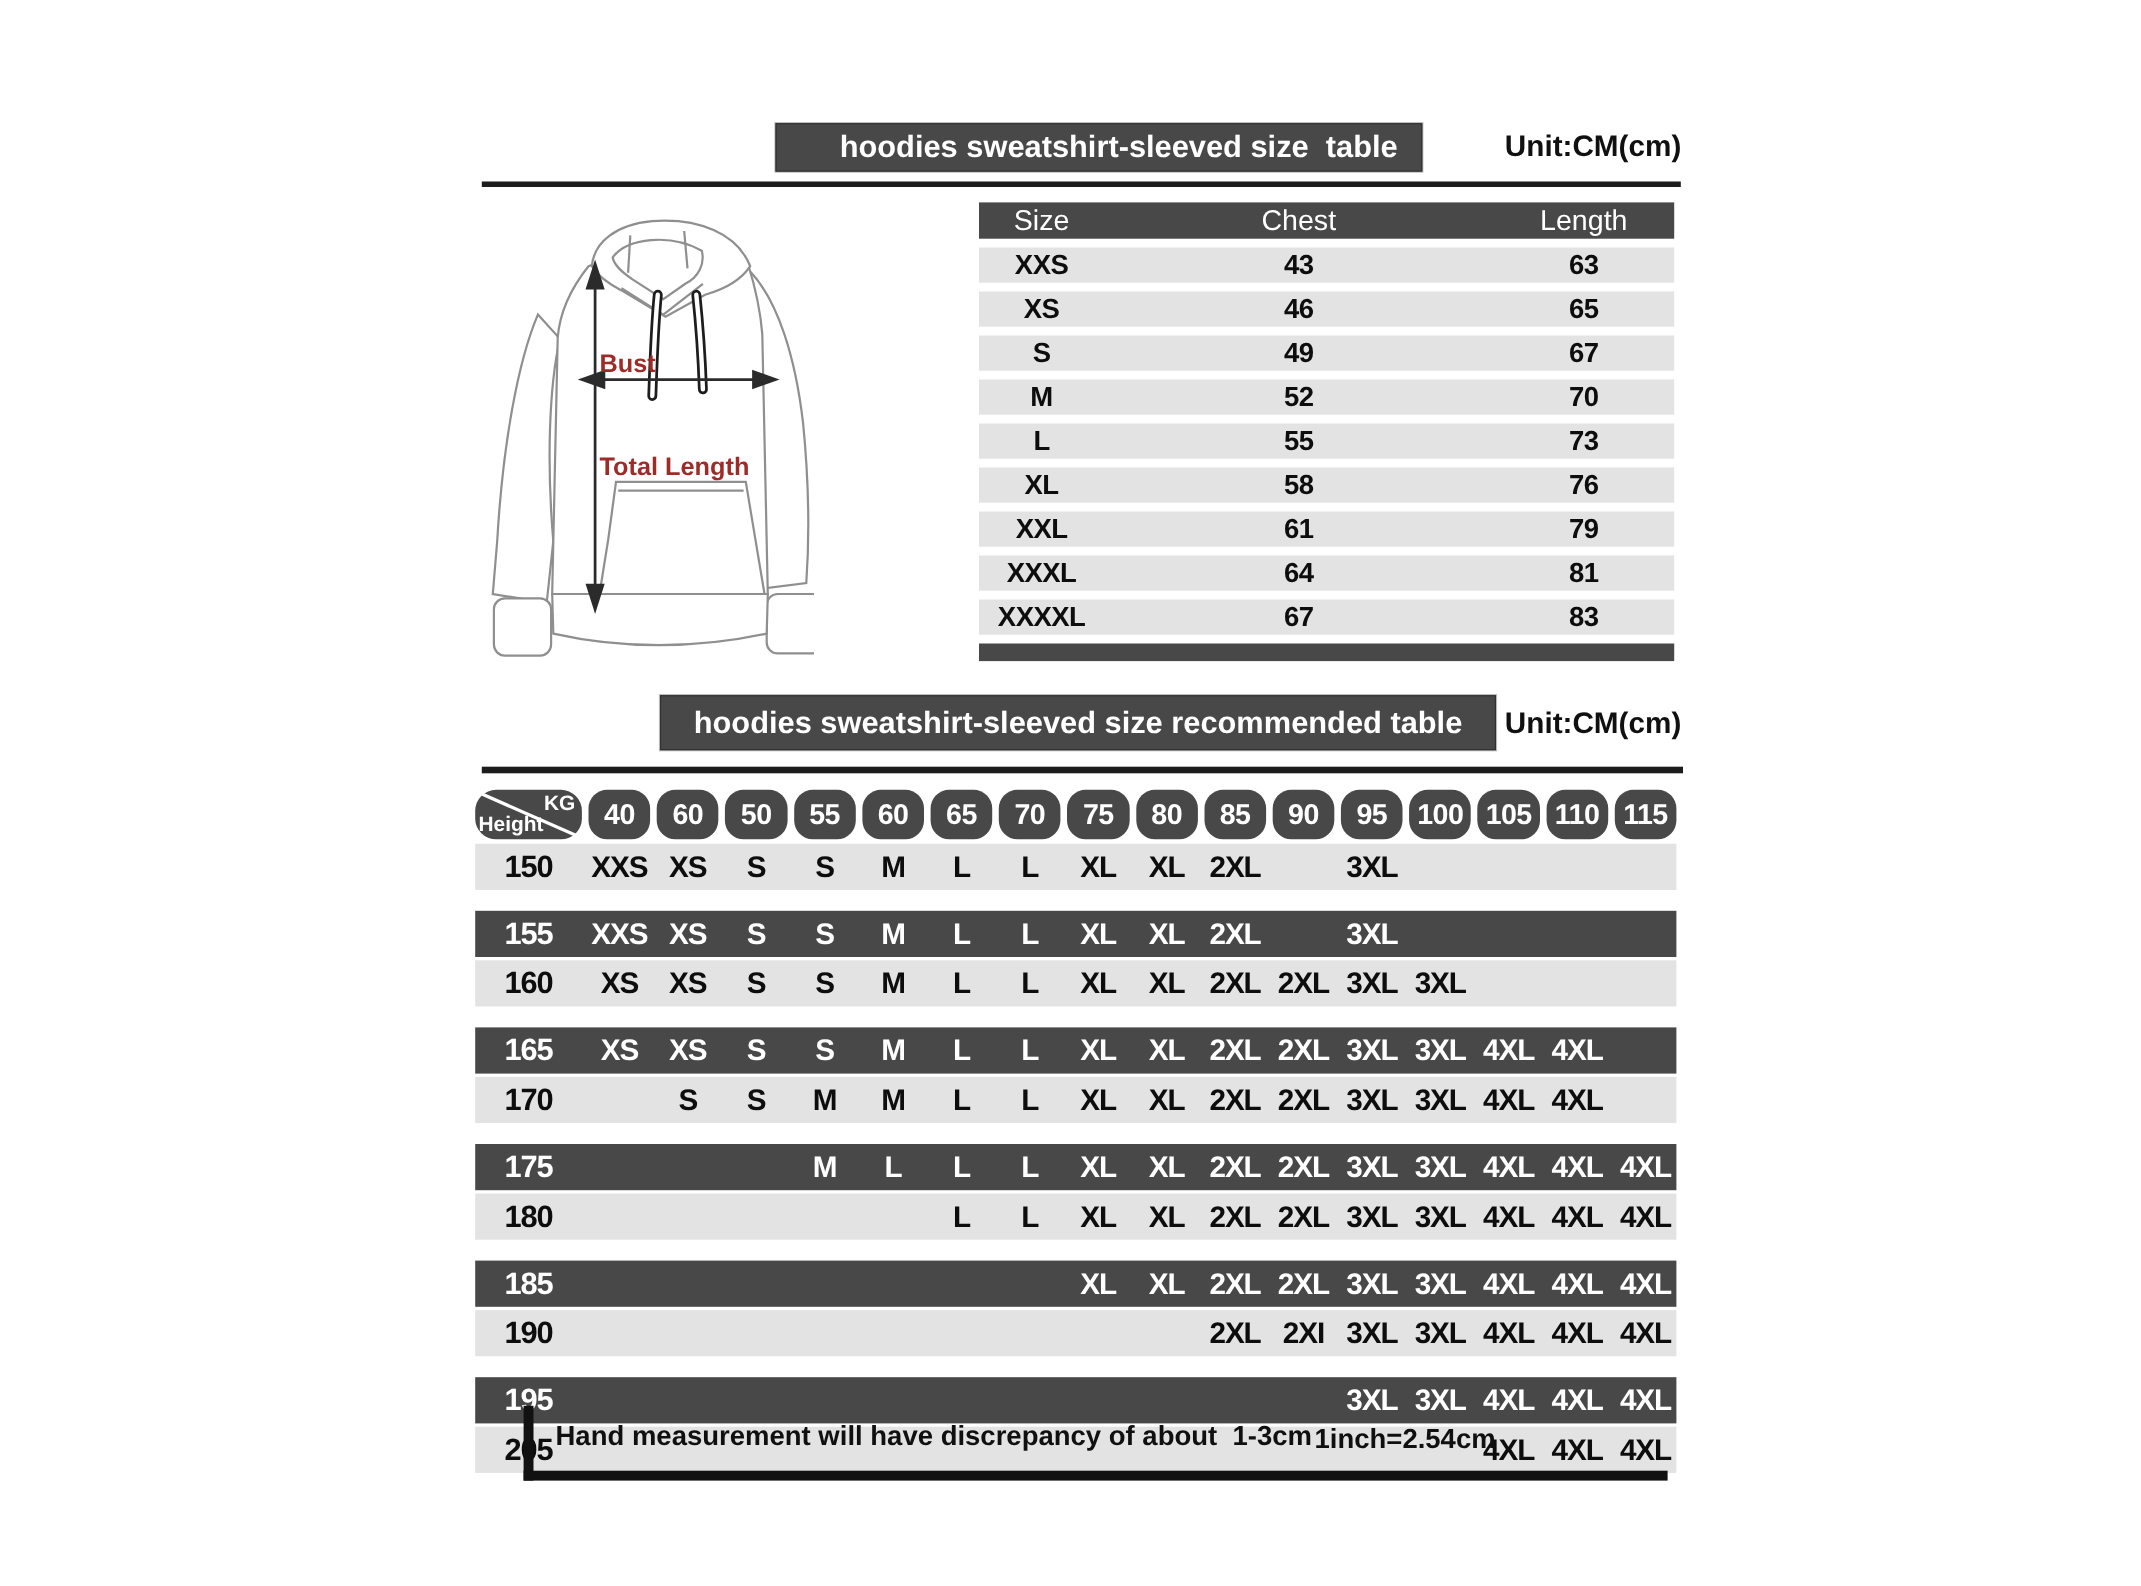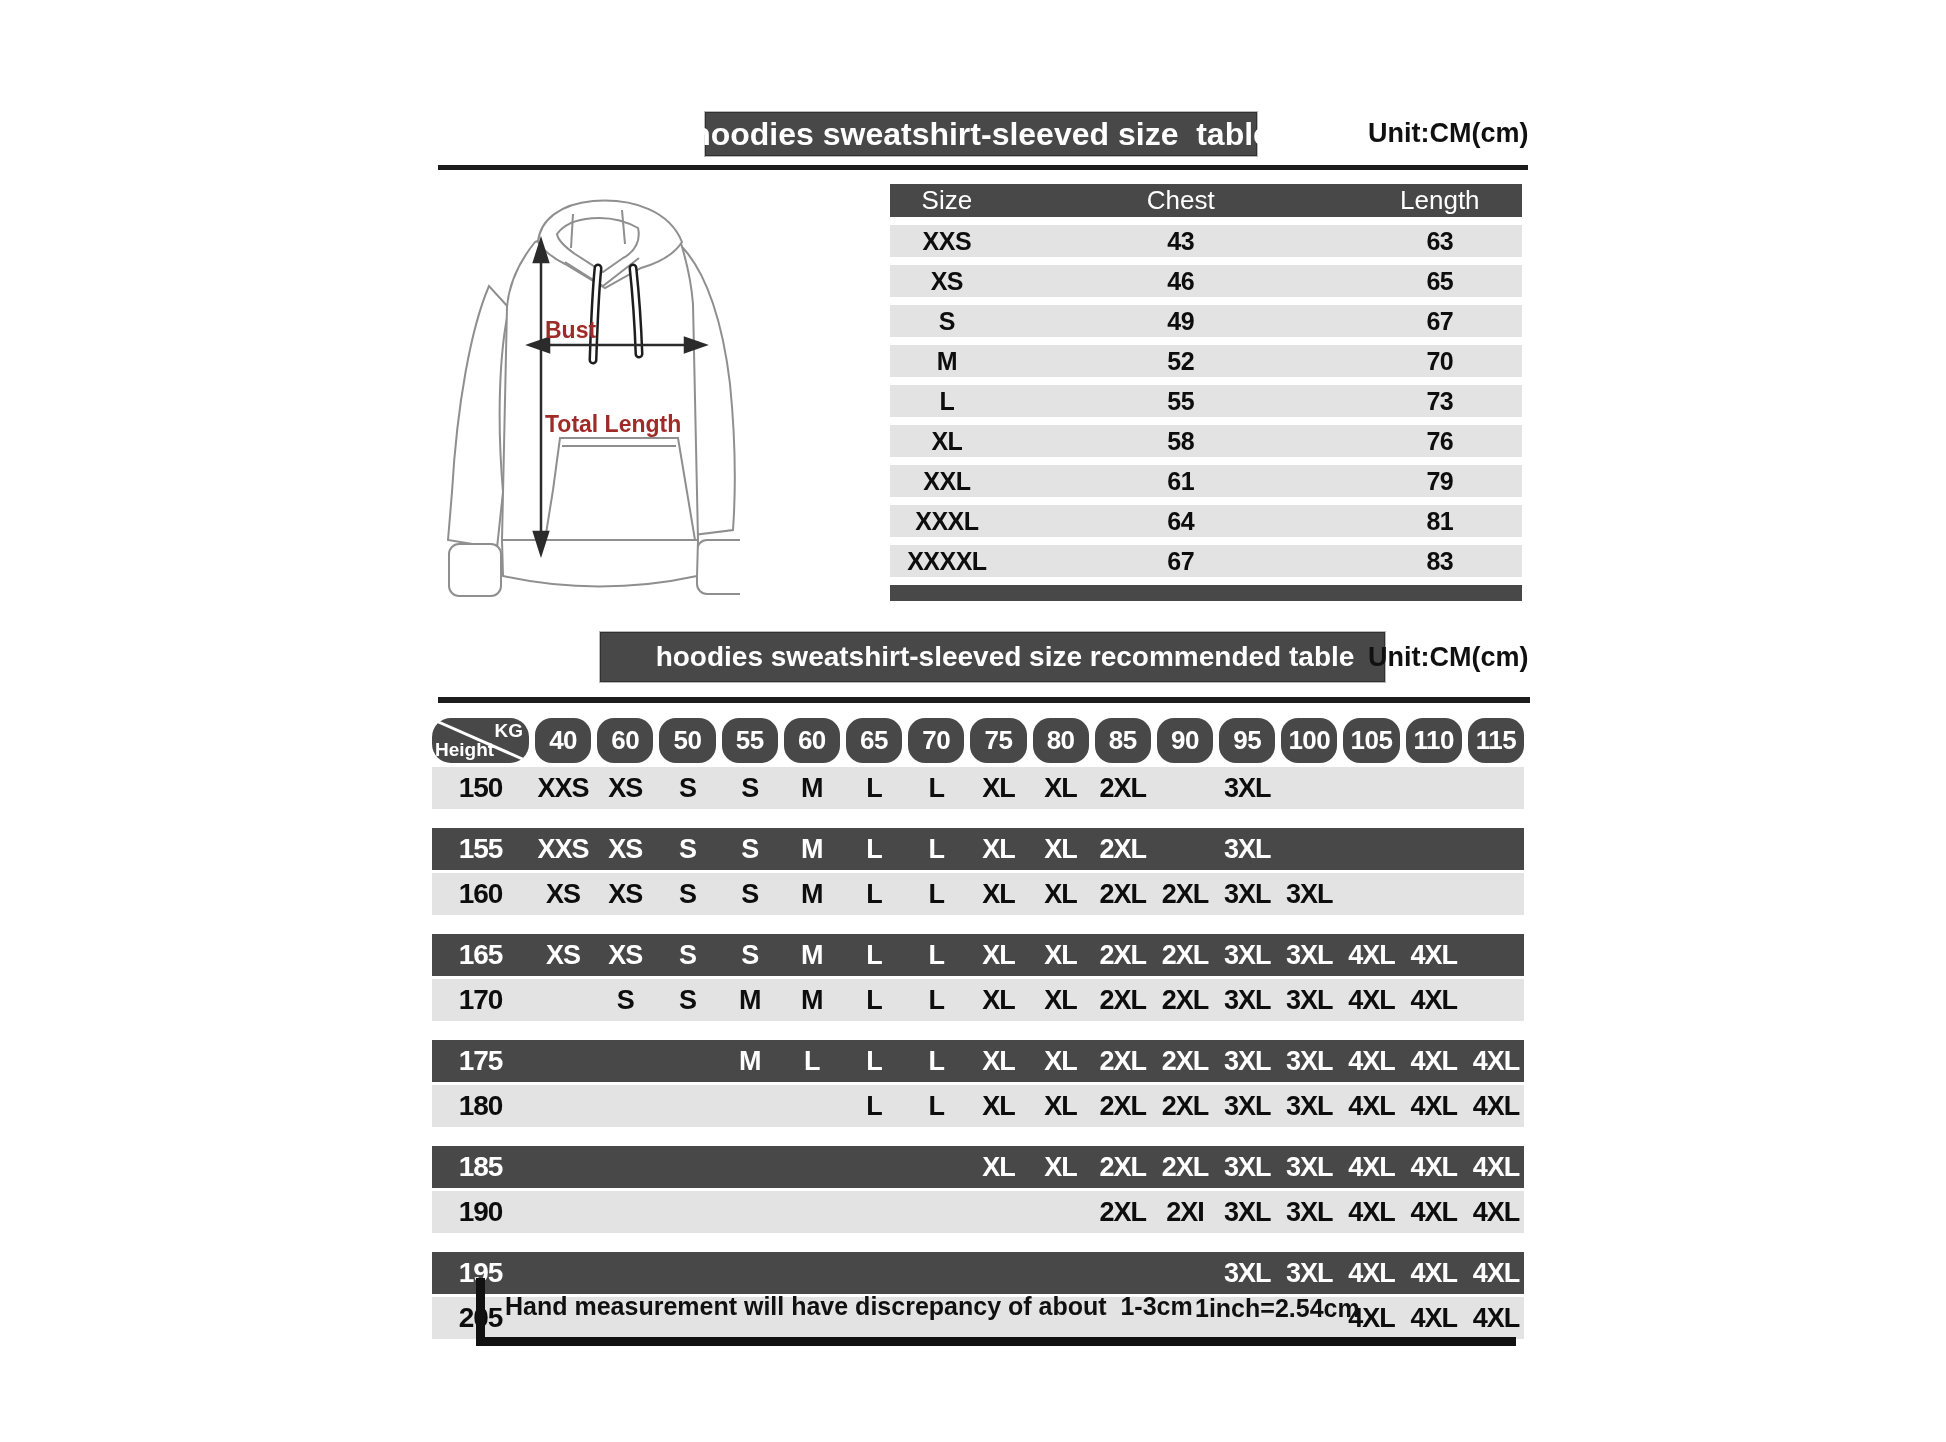--- a/index.html
+++ b/index.html
@@ -8,22 +8,22 @@
     font-family:"Liberation Sans","DejaVu Sans",sans-serif;
     color:#141414;overflow:hidden;
   }
   
   .banner{
     position:absolute;background:#484848;color:#ffffff;
     display:flex;align-items:center;justify-content:center;
     font-weight:bold;white-space:pre;border:1px solid #303030;
     box-shadow:0 0 0 1px #b9b9b9;
   }
-  .banner1{left:705px;top:112px;width:550px;height:42px;font-size:32px;}
-  .banner2{left:600px;top:632px;width:758px;height:48px;font-size:28px;padding-left:25px;}
+  .banner1{left:705px;top:112px;width:550px;height:42px;font-size:28px;padding-left:36px;}
+  .banner2{left:600px;top:632px;width:758px;height:48px;font-size:28px;}
   .unit{
     position:absolute;font-weight:bold;font-size:27px;color:#101010;
     display:flex;align-items:center;white-space:pre;
   }
   .unit1{left:1368px;top:112px;height:42px;}
   .unit2{left:1368px;top:634px;height:46px;}
   .rule{position:absolute;background:#1c1c1c;}
   .rule1{left:438px;top:165px;width:1090px;height:5px;}
   .rule2{left:438px;top:697px;width:1092px;height:6px;}
   

